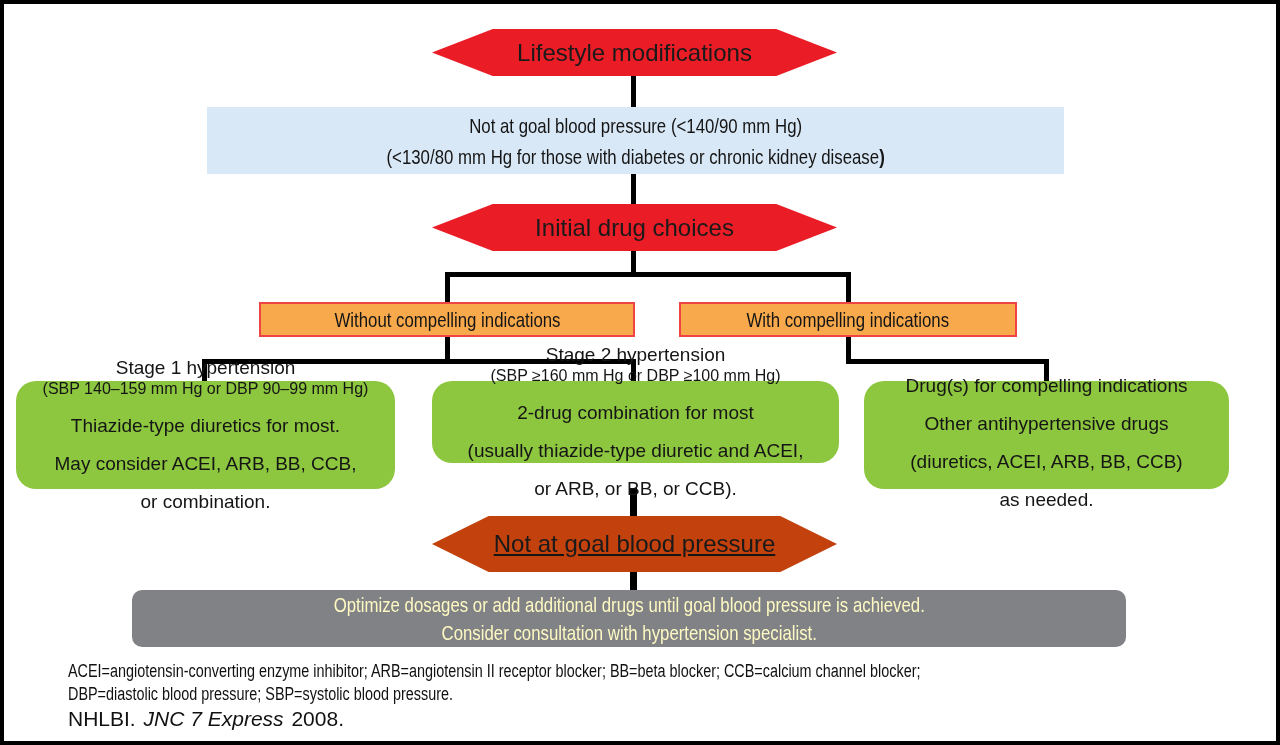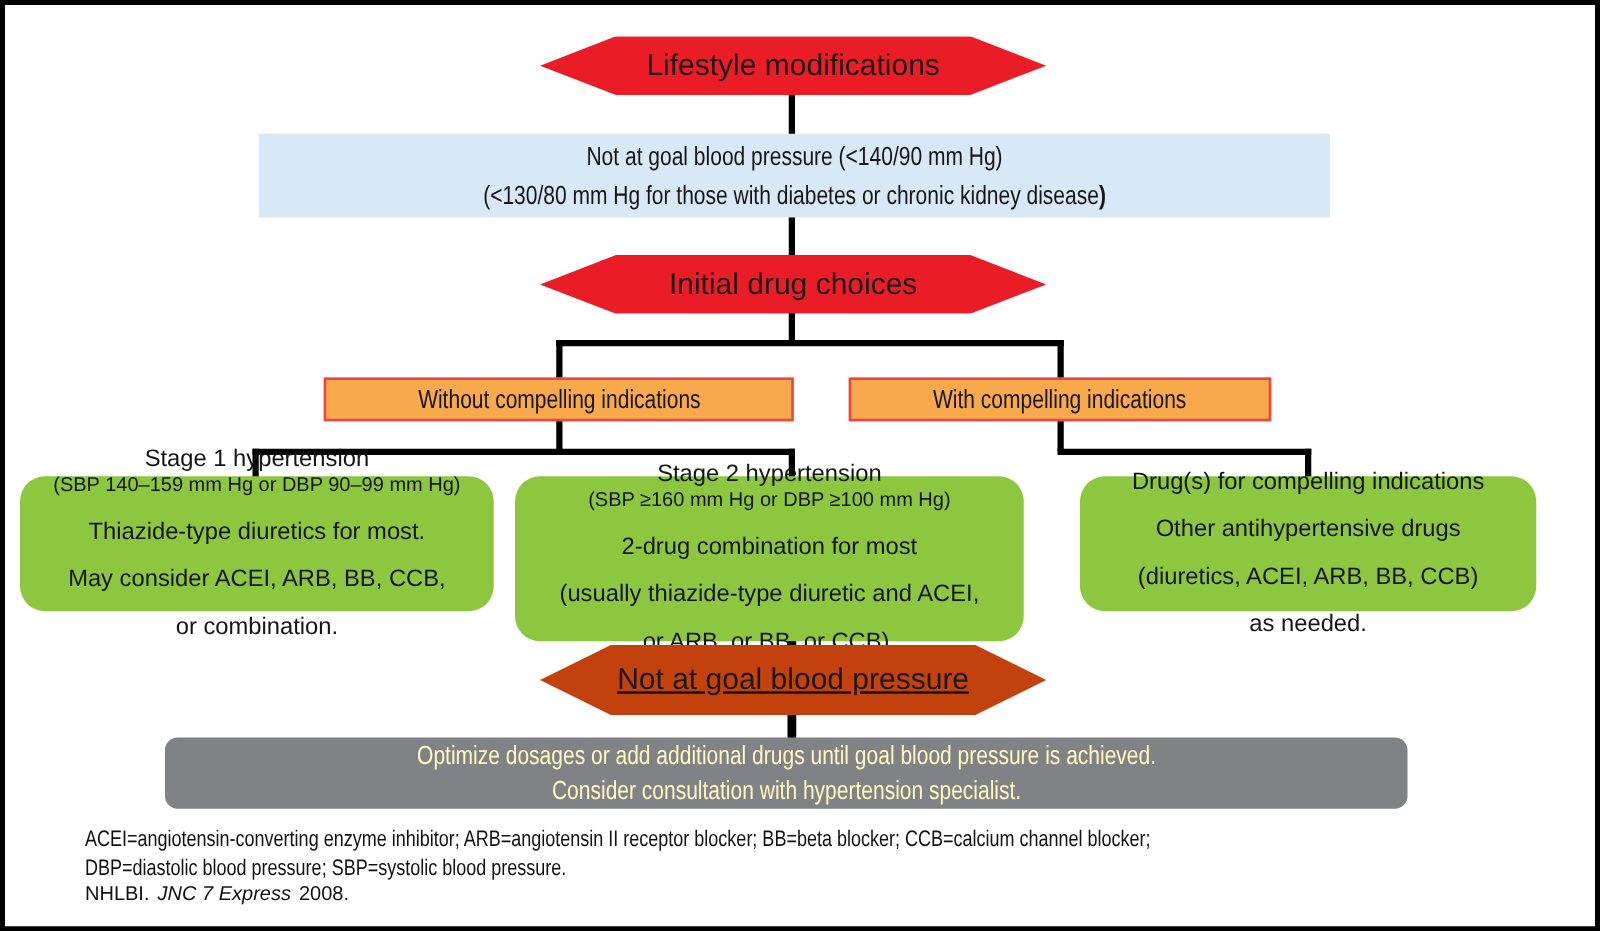--- a/index.html
+++ b/index.html
@@ -20,21 +20,21 @@
   
   .cond { width:125%; transform:scaleX(0.8); transform-origin:50% 50%; }
   .cond-left { white-space:nowrap; transform:scaleX(0.8); transform-origin:0 50%; }
   .blue-line { font-size:21px; line-height:31px; }
   .orange-label { font-size:21px; line-height:21px; white-space:nowrap; }
   .green-title { font-size:19px; line-height:22px; }
   .green-sub   { font-size:16px; line-height:20px;text-align:center; }
   .green-line  { font-size:19px; line-height:22px;margin-top:16px; }
   .gray-line   { font-size:21px; line-height:28px; }
   .footnote { position:absolute; left:64px; top:656px; font-size:18px; line-height:23px; color:#111; }
-  .source { position:absolute; left:64px; top:703px; font-size:16px; color:#111; }
+  .source { position:absolute; left:64px; top:703px; font-size:21px; color:#111; }
   .source i { margin:0 2px; }
 </style>
 </head>
 <body>
 
 <div class="canvas">
 
   <div class="line" style="left:627px;top:71px;width:5px;height:34px"></div>
   <div class="line" style="left:627px;top:169px;width:5px;height:33px"></div>
   <div class="line" style="left:627px;top:246px;width:5px;height:24px"></div>
@@ -75,21 +75,21 @@
   </div>
 
   <div class="node greenbox" style="left:12px;top:377px;width:379px;height:108px">
     <div class="green-title">Stage 1 hypertension</div>
     <div class="green-sub">(SBP 140–159 mm Hg or DBP 90–99 mm Hg)</div>
     <div class="green-line">Thiazide-type diuretics for most.</div>
     <div class="green-line">May consider ACEI, ARB, BB, CCB,</div>
     <div class="green-line">or combination.</div>
   </div>
 
-  <div class="node greenbox" style="left:408px;top:377px;width:407px;height:132px">
+  <div class="node greenbox" style="left:428px;top:377px;width:407px;height:82px">
     <div class="green-title">Stage 2 hypertension</div>
     <div class="green-sub">(SBP ≥160 mm Hg or DBP ≥100 mm Hg)</div>
     <div class="green-line">2-drug combination for most</div>
     <div class="green-line">(usually thiazide-type diuretic and ACEI,</div>
     <div class="green-line">or ARB, or BB, or CCB).</div>
   </div>
 
   <div class="node greenbox" style="left:860px;top:377px;width:365px;height:108px">
     <div class="green-line">Drug(s) for compelling indications</div>
     <div class="green-line">Other antihypertensive drugs</div>

